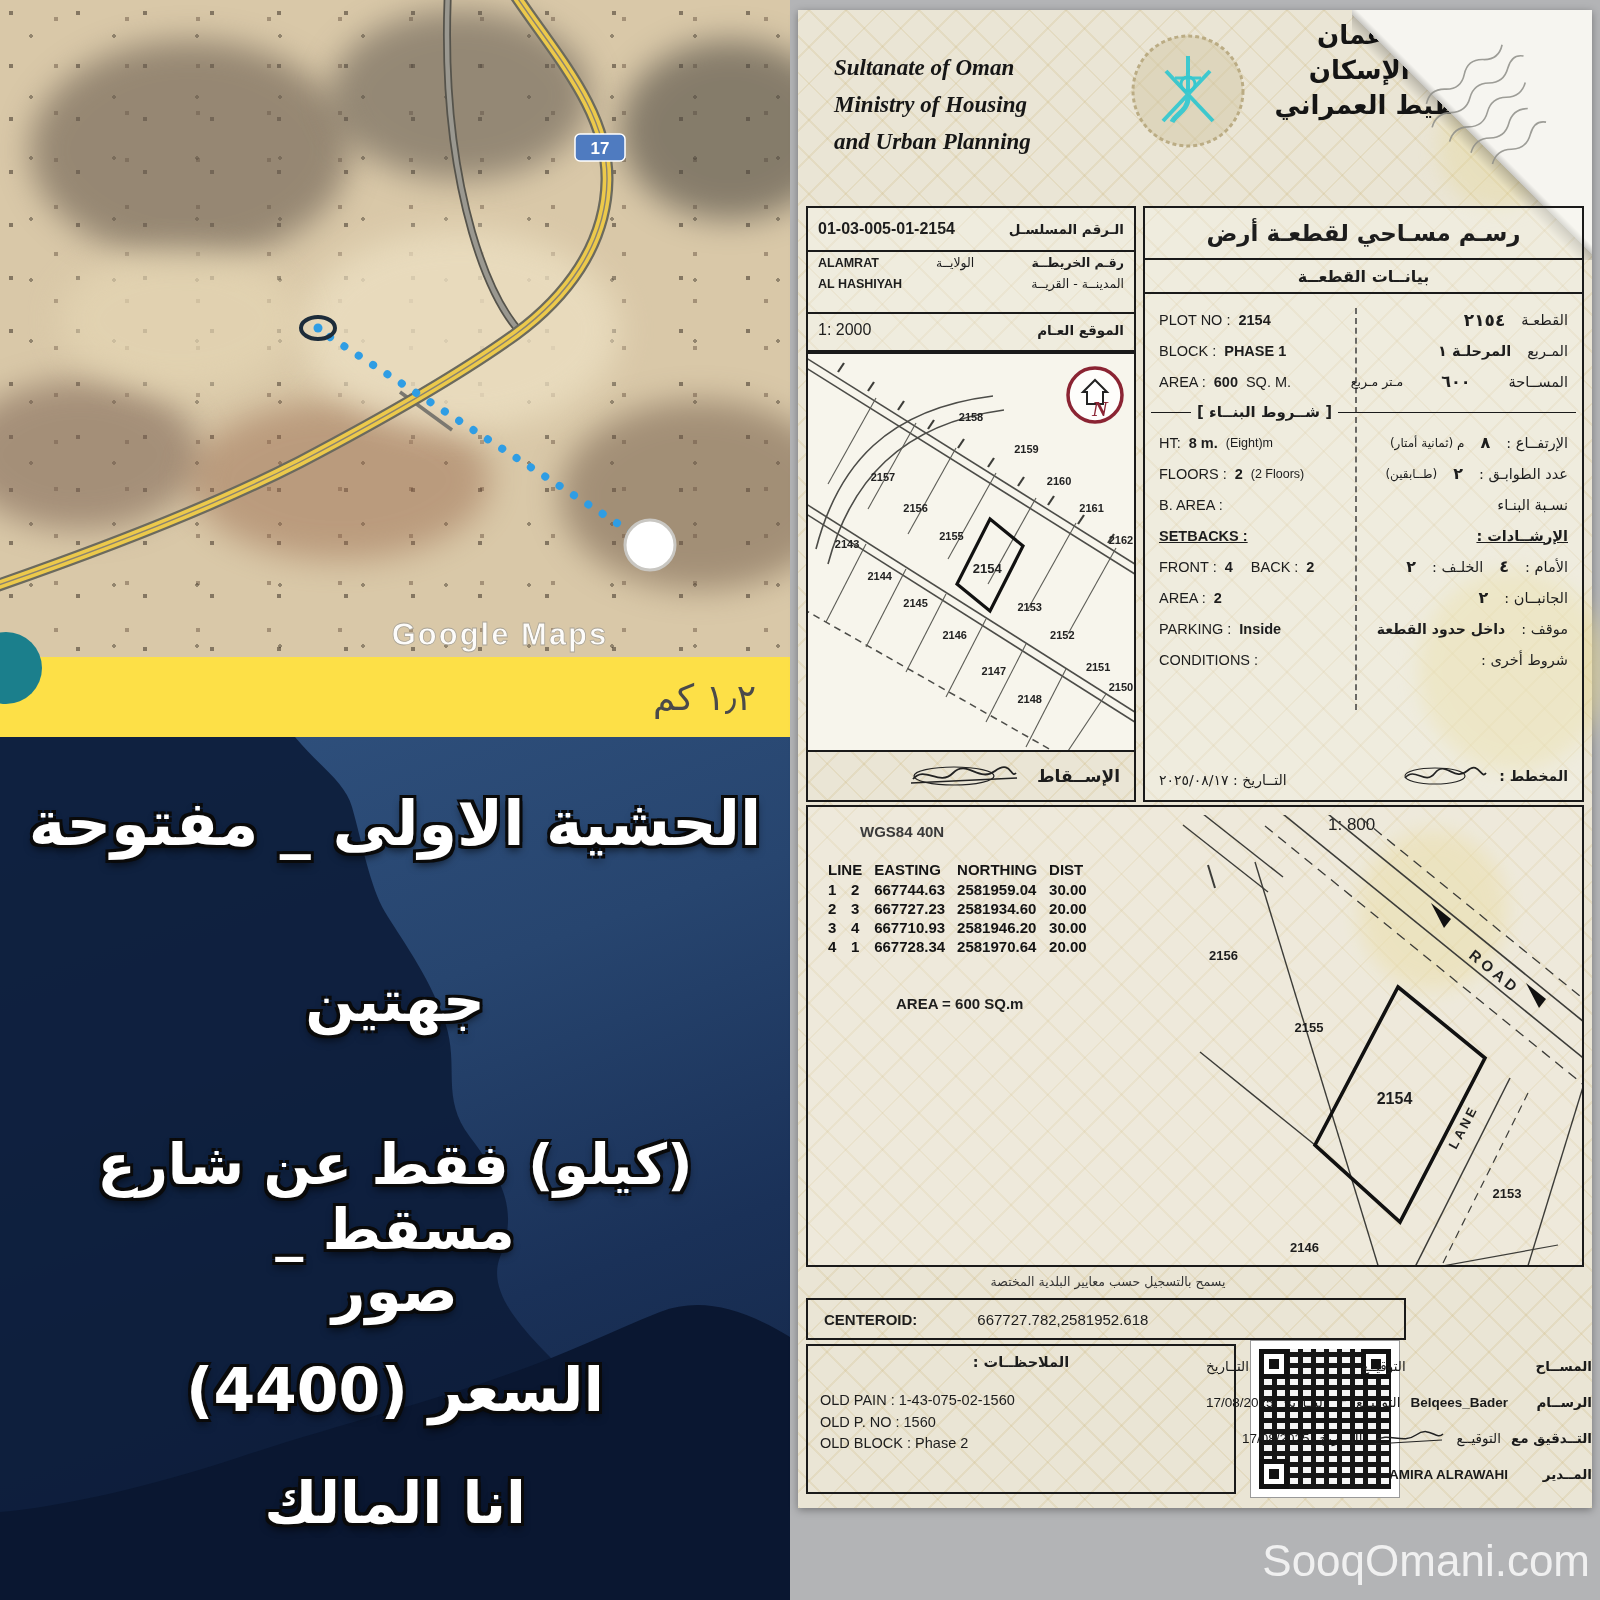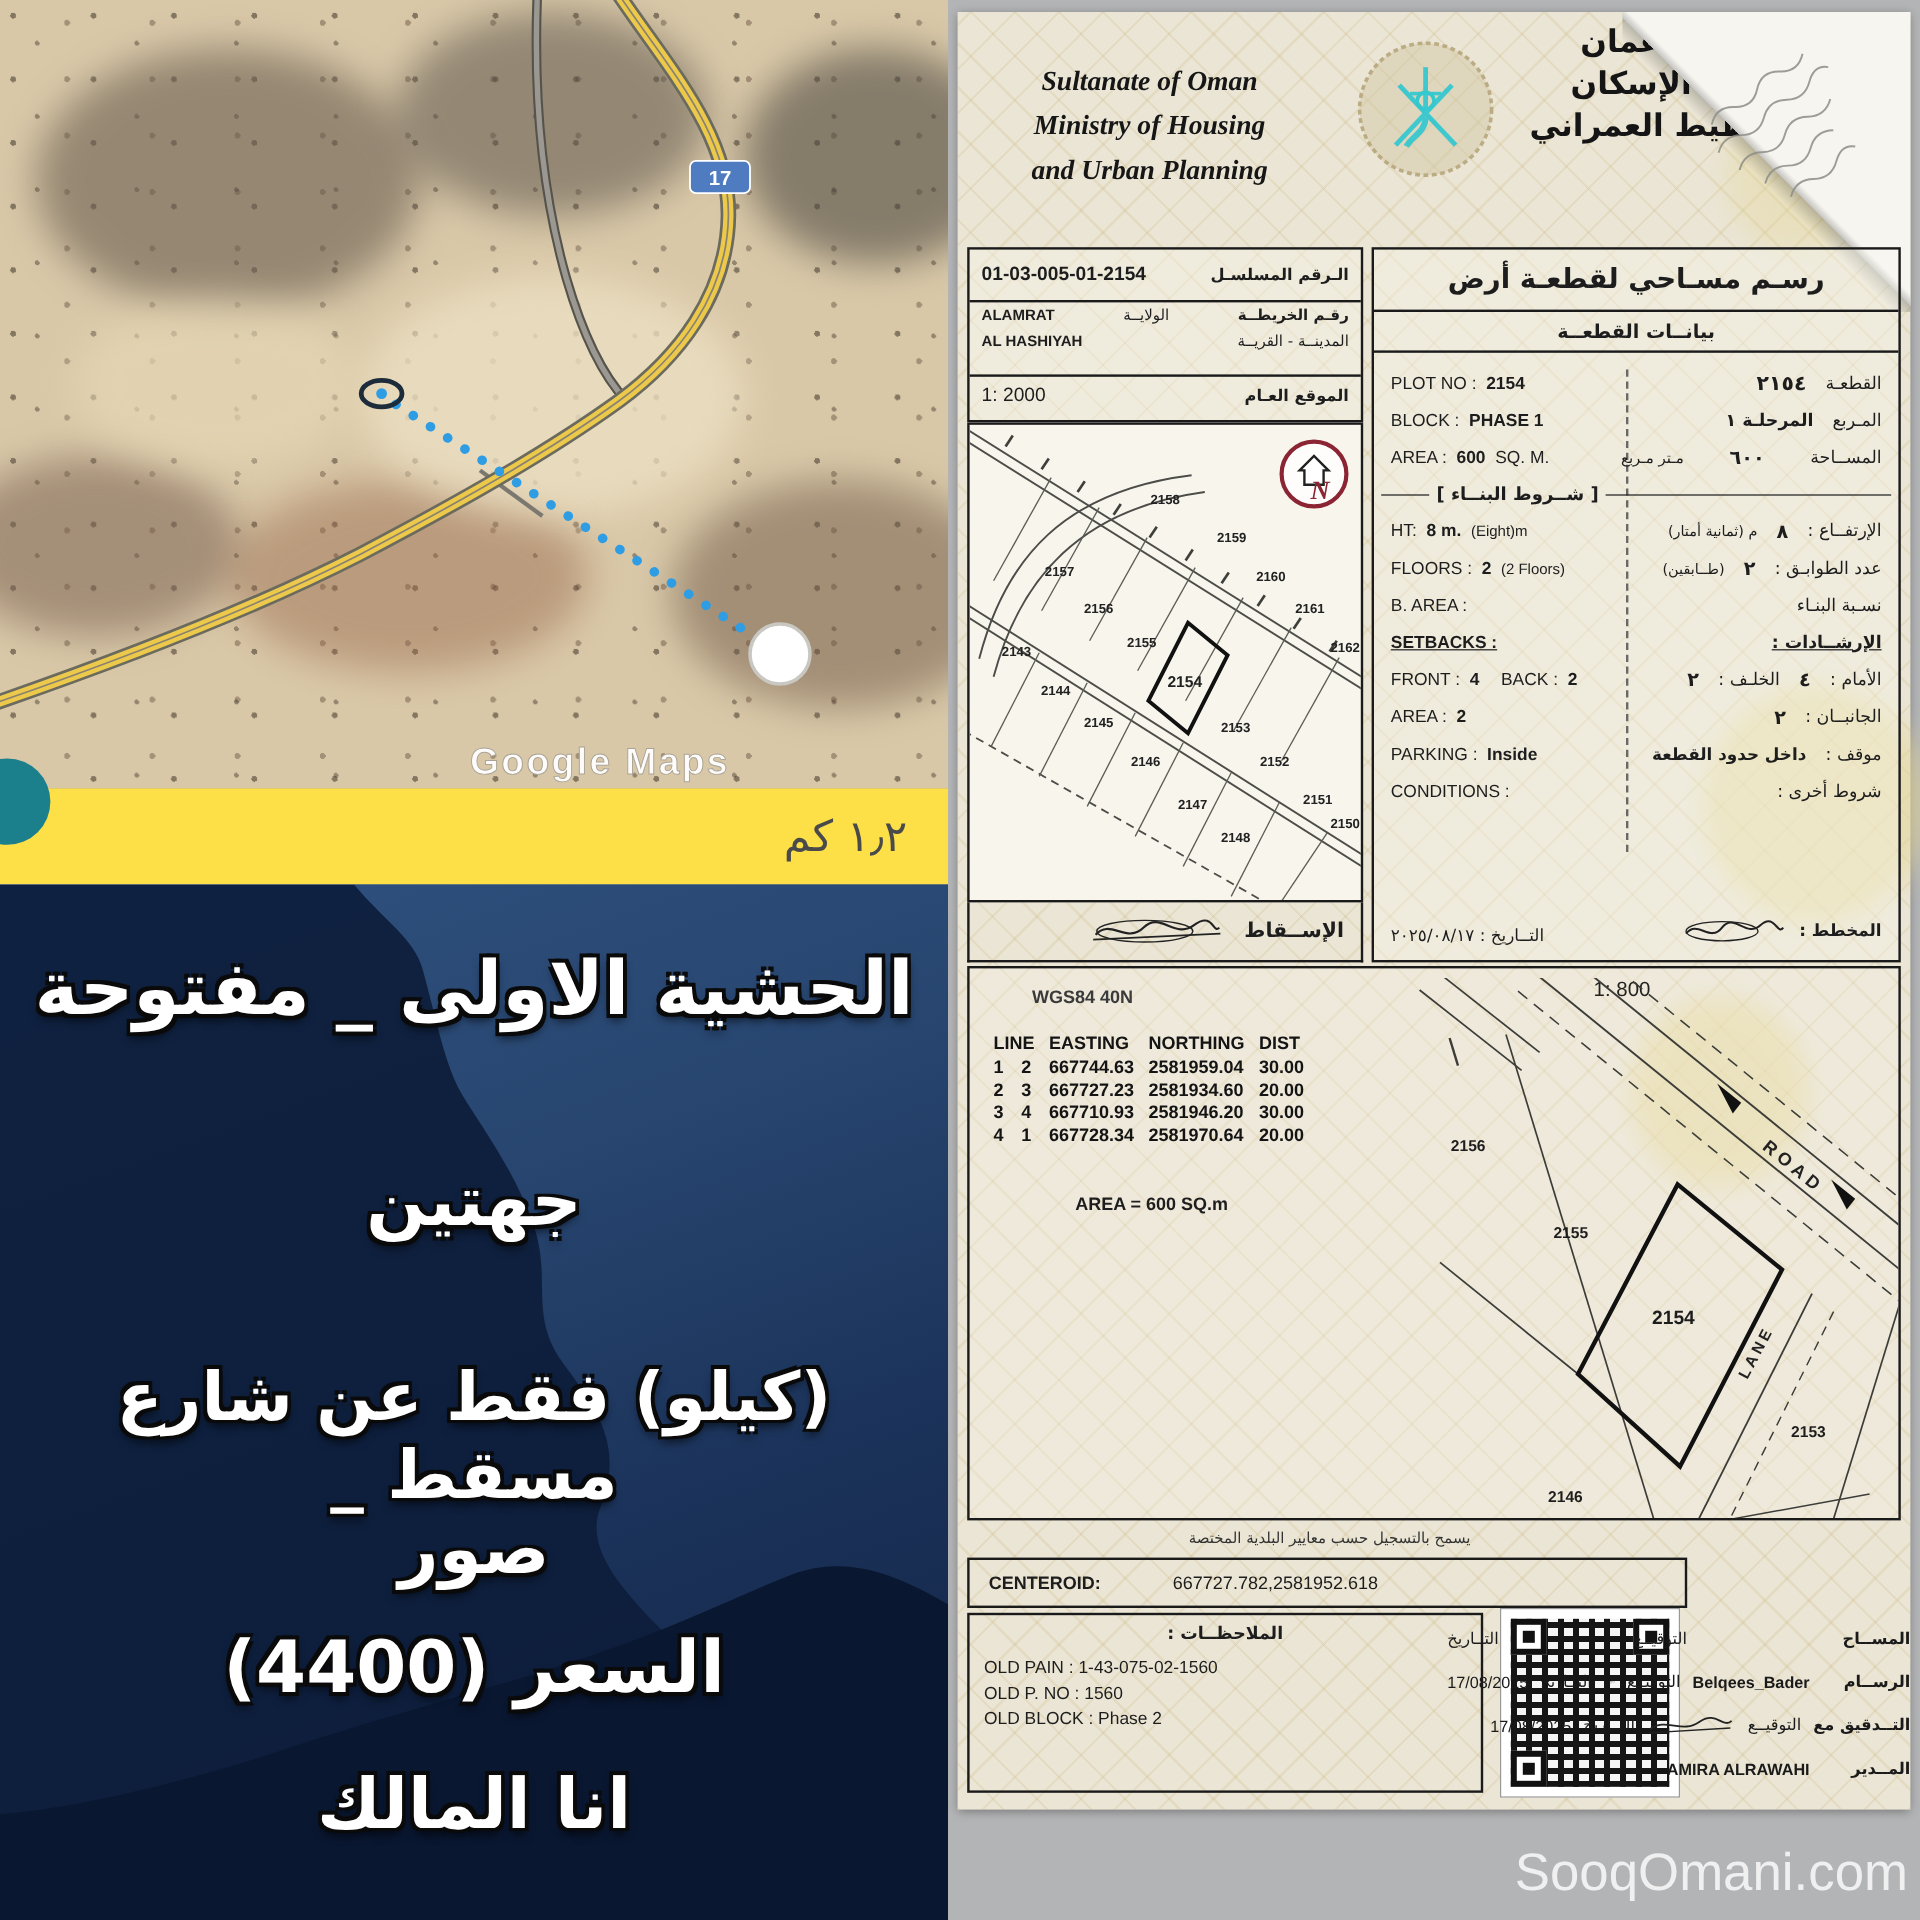--- a/index.html
+++ b/index.html
@@ -51,21 +51,21 @@
     box-shadow:0 2px 8px rgba(0,0,0,.35);color:#1d1d1d;}
   .stain{position:absolute;border-radius:50%;background:#e4d694;opacity:.55;filter:blur(10px);}
 
   
   .fold{position:absolute;top:0;right:0;width:240px;height:250px;
     background:linear-gradient(225deg,#f6f5f0 0 50%,transparent 50%);}
   .fold-edge{position:absolute;top:0;right:0;width:240px;height:250px;
     background:linear-gradient(225deg,transparent 48%,rgba(0,0,0,.2) 50%,transparent 54%);}
 
   
-  .hdr-en{position:absolute;left:20px;top:40px;width:280px;text-align:center;
+  .hdr-en{position:absolute;left:36px;top:40px;width:280px;
     font-family:"Liberation Serif",serif;font-style:italic;font-weight:600;font-size:23px;
     line-height:1.6;color:#161616;}
   .hdr-ar{position:absolute;right:68px;top:8px;width:250px;text-align:center;direction:rtl;
     font-family:"DejaVu Sans",sans-serif;font-weight:bold;font-size:26px;line-height:1.35;color:#151515;}
   .emblem{position:absolute;left:330px;top:16px;width:120px;height:130px;opacity:.85;}
 
   
   .bx{position:absolute;border:2.5px solid #1a1a1a;background:rgba(250,248,240,.35);}
   .cell-row{display:flex;justify-content:space-between;align-items:center;padding:0 10px;}
   .ar{direction:rtl;font-family:"DejaVu Sans",sans-serif;}
@@ -121,21 +121,21 @@
   .sp-lbl{position:absolute;transform:translate(-50%,-50%);font-size:13px;font-weight:bold;color:#1d1d1d;}
   .sp-lbl.bold{font-size:16px;}
 
   
   .foot-note{position:absolute;left:30px;top:1264px;width:560px;text-align:center;direction:rtl;
     font-size:12.5px;color:#333;font-family:"DejaVu Sans",sans-serif;}
   .centeroid{position:absolute;left:8px;top:1288px;width:600px;height:42px;border:2px solid #1a1a1a;
     display:flex;align-items:center;gap:60px;padding:0 16px;font-size:15px;font-weight:bold;}
   .notes-box{position:absolute;left:8px;top:1334px;width:430px;height:150px;border:2px solid #1a1a1a;
     padding:6px 12px;font-size:14.5px;line-height:1.5;}
-  .notes-title{text-align:center;direction:rtl;font-weight:bold;font-family:"DejaVu Sans",sans-serif;margin-bottom:6px;}
+  .notes-title{text-align:center;direction:rtl;font-weight:bold;font-family:"DejaVu Sans",sans-serif;margin-bottom:16px;}
   .qr{position:absolute;left:452px;top:1330px;width:150px;height:158px;background:#fff;padding:8px;
     border:1px solid #999;}
   .qr-noise{position:relative;width:100%;height:100%;
     background-image:
      repeating-linear-gradient(0deg,#151515 0 5px,transparent 5px 11px),
      repeating-linear-gradient(90deg,#151515 0 5px,#f5f5f5 5px 13px);}
   .finder{position:absolute;width:30px;height:30px;border:5px solid #111;background:#fff;}
   .finder::after{content:"";position:absolute;left:5px;top:5px;width:10px;height:10px;background:#111;}
   .f1{left:0;top:0;} .f2{right:0;top:0;} .f3{left:0;bottom:0;}
   .sig-table{position:absolute;left:408px;top:1338px;width:386px;height:150px;direction:rtl;

